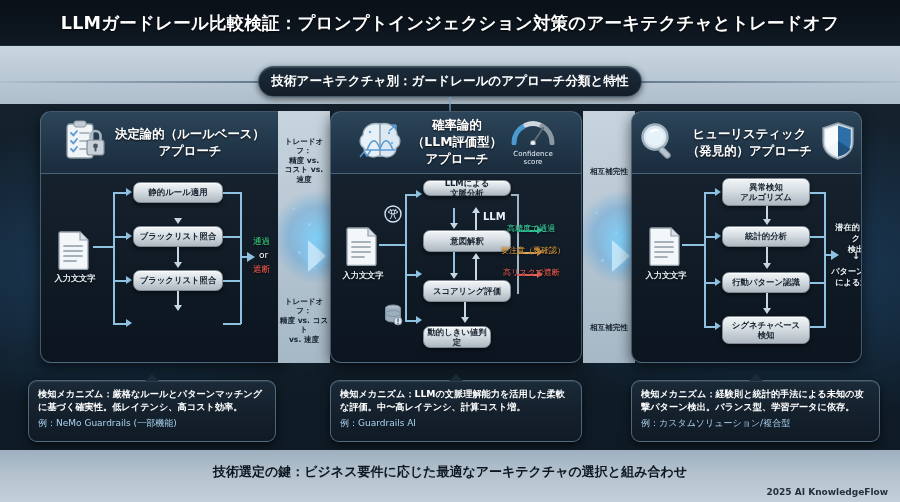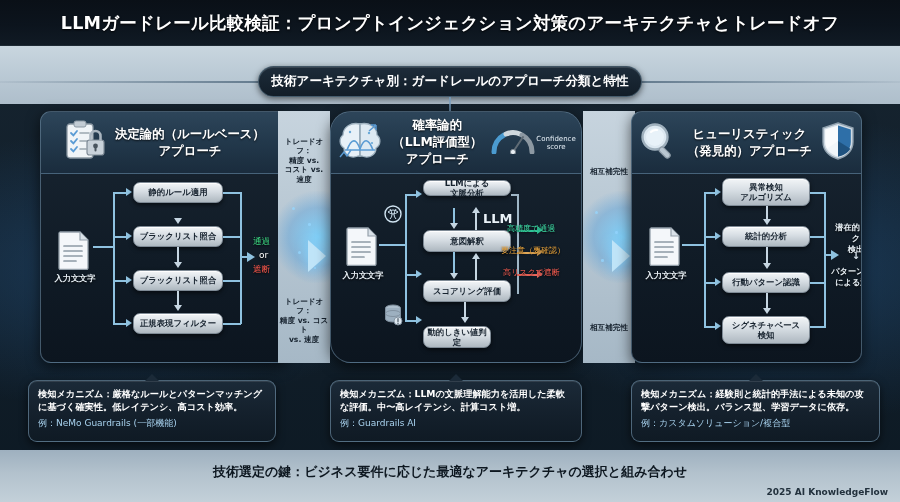--- a/index.html
+++ b/index.html
@@ -46,35 +46,35 @@
 
   
   .panel {
     position: absolute; top: 111px; height: 252px;
     background: linear-gradient(180deg,#223546 0%, #16222e 22%, #101b26 60%, #0c151f 100%);
     border: 1px solid rgba(150,190,220,.40); border-radius: 11px;
     box-shadow: 0 4px 14px rgba(0,0,0,.6), inset 0 1px 0 rgba(255,255,255,.12);
     overflow: hidden;
   }
   .panel.p1 { left: 40px; width: 248px; }
-  .panel.p2 { left: 330px; width: 252px; border-radius: 21px; }
+  .panel.p2 { left: 330px; width: 252px; }
   .panel.p3 { left: 631px; width: 231px; }
   .pnl-head {
     position: relative; height: 62px;
     background: linear-gradient(180deg,#2d455a 0%, #22384b 50%, #1a2c3d 100%);
     border-bottom: 1px solid rgba(140,180,210,.28);
     display: flex; align-items: center; justify-content: center; gap: 8px;
   }
   .pnl-title { color: #fff; font-size: 12.4px; font-weight: bold; line-height: 1.35; text-align: center;
     text-shadow: 0 1px 2px rgba(0,0,0,.8); }
   .pnl-body { position: relative; height: 189px; }
 
   
   .hicon { flex: 0 0 auto; }
-  .gauge-wrap { display: flex; flex-direction: row; align-items: center; }
+  .gauge-wrap { display: flex; flex-direction: column; align-items: center; }
   .gauge-label { color: #e8f1f8; font-size: 7px; line-height: 1.15; text-align: center; margin-top: 1px; }
 
   
   .fbox {
     position: absolute;
     background: linear-gradient(180deg,#f2f5f7 0%, #d6dde3 45%, #aeb8c0 100%);
     border: 1px solid #7e8a95; border-radius: 7px;
     color: #16222e; font-size: 8.4px; font-weight: bold;
     display: flex; align-items: center; justify-content: center; text-align: center;
     line-height: 1.2; padding: 1px 2px;
@@ -207,21 +207,20 @@
       <div class="ln h" style="left:72px;top:106px;width:14px"></div>
       <div class="ln h" style="left:72px;top:149px;width:14px"></div>
       <div class="arw right" style="left:85px;top:14px"></div>
       <div class="arw right" style="left:85px;top:58px"></div>
       <div class="arw right" style="left:85px;top:102px"></div>
       <div class="arw right" style="left:85px;top:145px"></div>
 
       <div class="fbox" style="left:92px;top:8px;width:90px;height:21px">静的ルール適用</div>
       <div class="fbox" style="left:92px;top:52px;width:90px;height:21px">ブラックリスト照合</div>
       <div class="fbox" style="left:92px;top:96px;width:90px;height:21px">ブラックリスト照合</div>
-      <div class="fbox" style="left:92px;top:139px;width:90px;height:21px">正規表現フィルター</div>
 
       <div class="ln v" style="left:136px;top:29px;height:15;background:#c6d6e2"></div>
       <div class="arw down" style="left:133px;top:44px"></div>
       <div class="ln v" style="left:136px;top:73px;height:15px;background:#c6d6e2"></div>
       <div class="arw down" style="left:133px;top:88px"></div>
       <div class="ln v" style="left:136px;top:117px;height:15px;background:#c6d6e2"></div>
       <div class="arw down" style="left:133px;top:131px"></div>
 
       <div class="ln h" style="left:182px;top:18px;width:18px"></div>
       <div class="ln h" style="left:182px;top:62px;width:18px"></div>
@@ -342,21 +341,21 @@
         <span><span>LLMによる</span><br><span>文脈分析</span></span>
       </div>
       <div class="fbox" style="left:92px;top:56px;width:88px;height:22px">意図解釈</div>
       <div class="fbox" style="left:92px;top:106px;width:88px;height:22px">スコアリング評価</div>
       <div class="fbox" style="left:92px;top:152px;width:68px;height:22px">動的しきい値判定</div>
 
       <div class="ln v" style="left:122px;top:34px;height:16px;background:#8fc2e0"></div>
       <div class="arw down" style="left:119px;top:49px"></div>
       <div class="ln v" style="left:144px;top:38px;height:18px;background:#c6d6e2"></div>
       <div class="arw up" style="left:141px;top:33px"></div>
-      <div style="position:absolute;left:152px;top:37px;color:#eaf2f8;font-size:13px;font-weight:bold">LLM</div>
+      <div style="position:absolute;left:152px;top:37px;color:#eaf2f8;font-size:10px;font-weight:bold">LLM</div>
 
       <div class="ln v" style="left:122px;top:78px;height:22px;background:#8fc2e0"></div>
       <div class="arw down" style="left:119px;top:99px"></div>
       <div class="ln v" style="left:144px;top:84px;height:22px;background:#c6d6e2"></div>
       <div class="arw up" style="left:141px;top:79px"></div>
 
       <div class="ln v" style="left:133px;top:128px;height:16px;background:#c6d6e2"></div>
       <div class="arw down" style="left:130px;top:143px"></div>
 
       <div class="ln v" style="left:186px;top:20px;height:100px;background:#9fb6c6"></div>

